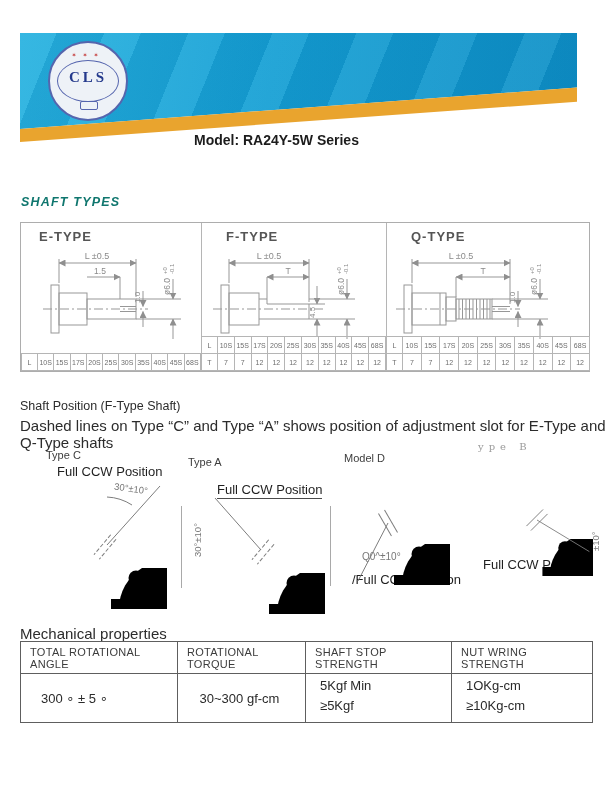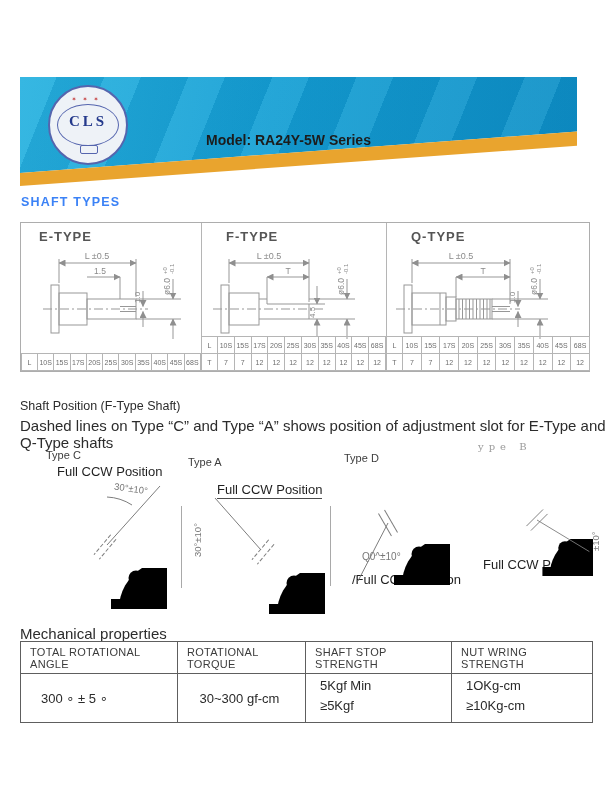--- a/index.html
+++ b/index.html
@@ -1,41 +1,41 @@
 <!DOCTYPE html>
 <html><head>
 <meta charset="utf-8">
 <style>
   html,body{margin:0;padding:0;background:#ffffff;}
   .page{position:relative;width:606px;height:793px;background:#fff;overflow:hidden;
         font-family:"Liberation Sans",sans-serif;color:#222;}
 
   
-  .banner{position:absolute;left:20px;top:33px;width:557px;height:109px;margin-top:44px;}
+  .banner{position:absolute;left:20px;top:33px;width:557px;height:109px;}
   .banner-blue{position:absolute;inset:0;
     background:
       repeating-linear-gradient(112deg, rgba(255,255,255,0.07) 0 34px, rgba(6,70,120,0.10) 34px 78px),
       linear-gradient(100deg,#27b2e0 0%,#149fd4 45%,#0d8fc6 100%);
     clip-path:polygon(0 0,100% 0,100% 50%,0 88%);}
   .banner-orange{position:absolute;inset:0;background:#e9a42e;
     clip-path:polygon(0 88%,100% 50%,100% 63%,0 100%);}
   .logo{position:absolute;left:28px;top:8px;width:80px;height:80px;border-radius:50%;
     background:#eef2f7;border:2px solid #5565ae;box-sizing:border-box;text-align:center;}
   .logo-oval{position:absolute;left:7px;top:17px;width:60px;height:40px;border:1px solid #5565ae;
     border-radius:50%;}
   .logo-stars{position:absolute;left:0;right:0;top:8px;font-size:6px;color:#c43b3b;letter-spacing:6px;}
   .logo-text{position:absolute;left:0;right:0;top:26px;font-family:"Liberation Serif",serif;
     font-weight:bold;font-size:15px;letter-spacing:3px;color:#253a8c;}
   .logo-base{position:absolute;left:30px;top:58px;width:16px;height:7px;border:1px solid #5565ae;
     border-radius:2px;}
 
   
-  .title{position:absolute;left:196px;top:132px;font-size:14px;font-weight:bold;color:#1c1c1c;padding-left:10px;}
+  .title{position:absolute;left:184px;top:132px;font-size:14px;font-weight:bold;color:#1c1c1c;padding-left:10px;}
   .shaft-heading{position:absolute;left:21px;top:195px;font-size:12.5px;font-weight:bold;
-    letter-spacing:1.2px;color:#3b82f6;}
+    letter-spacing:1.2px;color:#0f766e;font-style:italic;}
   .pos-line1{position:absolute;left:20px;top:399px;font-size:12.5px;color:#2c2c2c;}
   .pos-line2{position:absolute;left:20px;top:417px;font-size:15px;color:#2c2c2c;}
 
   
   .panel{position:absolute;left:20px;top:222px;width:570px;height:150px;border:1px solid #adadad;
     box-sizing:border-box;background:#fff;}
   .divider{position:absolute;top:0;bottom:0;width:1px;background:#b5b5b5;}
   .sec-title{position:absolute;top:6px;font-size:13px;font-weight:600;letter-spacing:1px;color:#555;}
   .draw{position:absolute;top:16px;}
   .draw line,.draw path,.draw rect{stroke:#979797;fill:none;stroke-width:1;}
@@ -321,21 +321,21 @@
   <div class="ext-line" style="left:181px;top:506px;height:82px"></div>
   <svg class="pot" style="left:201px;top:490px" width="124" height="124" viewBox="-62 -62 124 124">
     <use href="#pot"></use>
     <g transform="rotate(40)">
       <line class="slotdash" x1="-3.5" y1="-13" x2="-3.5" y2="13"></line>
       <line class="slotdash" x1="3.5" y1="-13" x2="3.5" y2="13"></line>
     </g>
     <line x1="-2" y1="-2" x2="-48" y2="-54"></line>
   </svg>
 
-  <div class="type-label" style="left:344px;top:452px">Type D</div>
+  <div class="type-label" style="left:344px;top:452px">Model D</div>
   <div class="angle" style="left:362px;top:551px;font-size:10px">Q0^±10°</div>
   <div class="ccw" style="left:352px;top:572px">/Full CCW Position</div>
   <div class="ext-line" style="left:330px;top:506px;height:80px"></div>
   <svg class="pot" style="left:326px;top:461px" width="124" height="124" viewBox="-62 -62 124 124">
     <use href="#pot"></use>
     <g transform="rotate(-30)">
       <line x1="-3.5" y1="-13" x2="-3.5" y2="13"></line>
       <line x1="3.5" y1="-13" x2="3.5" y2="13"></line>
     </g>
     <line x1="0" y1="0" x2="-30" y2="58"></line>

